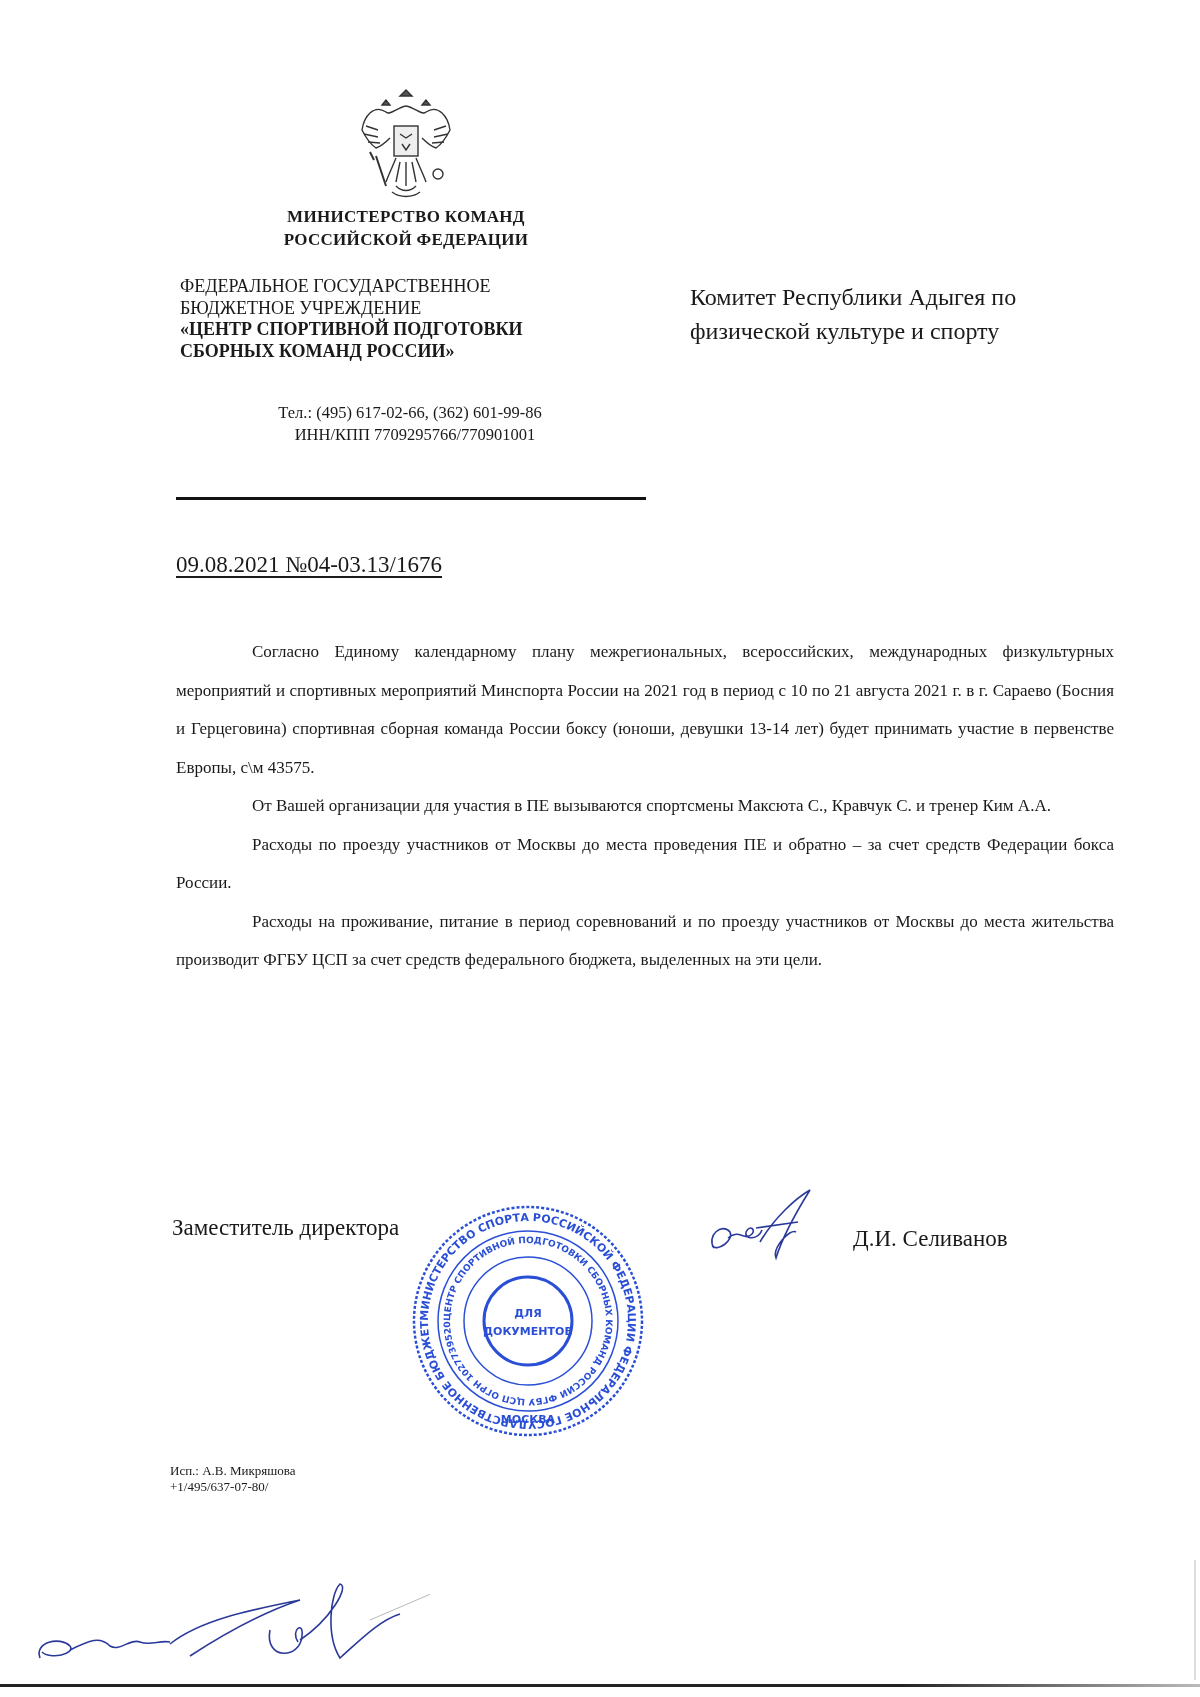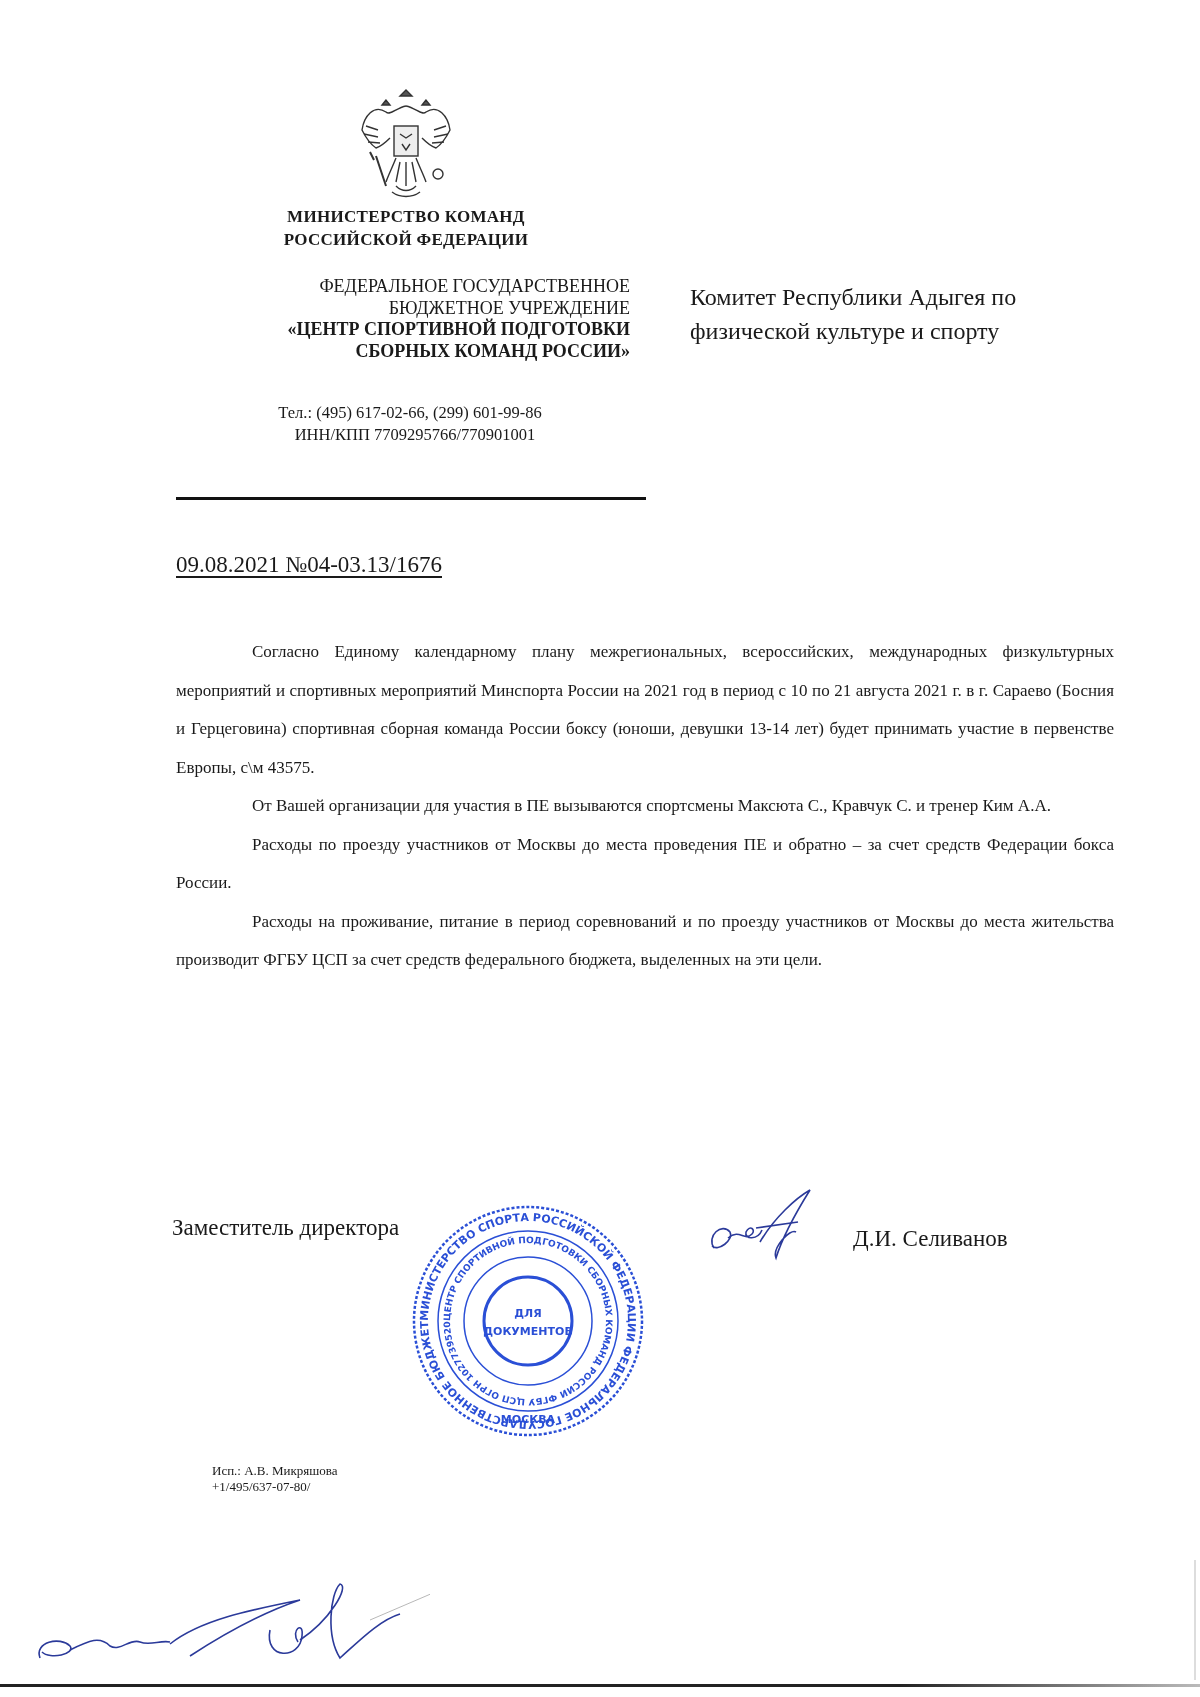--- a/index.html
+++ b/index.html
@@ -2,35 +2,35 @@
 <html><head>
   <meta charset="utf-8">
   <style>
     html, body { margin: 0; padding: 0; background: #ffffff; }
     body { width: 1200px; height: 1697px; position: relative; overflow: hidden;
            font-family: "Liberation Serif", "DejaVu Serif", serif; color: #1a1a1a; }
     .abs { position: absolute; }
     .emblem { left: 356px; top: 86px; width: 100px; height: 118px; }
     .ministry { left: 200px; top: 205px; width: 412px; text-align: center;
                 font-weight: bold; font-size: 17px; line-height: 23px; letter-spacing: 0.3px; }
-    .org { left: 180px; top: 276px; width: 450px; text-align: right; font-size: 18px; line-height: 21.5px; }
+    .org { left: 180px; top: 276px; width: 450px; text-align: left; font-size: 18px; line-height: 21.5px; }
     .org .b { font-weight: bold; }
     .contacts { left: 200px; top: 402px; width: 420px; text-align: center; font-size: 16.5px; line-height: 22px; }
     .contacts div:nth-child(2) { padding-left: 10px; }
     .contacts div:nth-child(3) { padding-left: 34px; }
     .hrule { left: 176px; top: 497px; width: 470px; height: 3px; background: #111; }
     .addressee { left: 690px; top: 280px; width: 420px; font-size: 24px; line-height: 34px; }
     .ref { left: 176px; top: 552px; font-size: 23px; text-decoration: underline; text-underline-offset: 4px; }
     .body { left: 176px; top: 633px; width: 938px; font-size: 17px; line-height: 38.5px; text-align: justify; }
     .body p { margin: 0 0 0 0; text-indent: 76px; }
     .sig-title { left: 172px; top: 1215px; font-size: 23px; }
     .sig-name { left: 853px; top: 1226px; font-size: 23px; }
     .sig-scrawl { left: 700px; top: 1188px; width: 140px; height: 80px; }
     .stamp { left: 408px; top: 1201px; width: 240px; height: 240px; }
-    .executor { left: 170px; top: 1463px; font-size: 13px; line-height: 16px; margin-left: 42px; }
+    .executor { left: 170px; top: 1463px; font-size: 13px; line-height: 16px; }
     .bottom-scrawl { left: 30px; top: 1580px; width: 400px; height: 90px; }
     .bottom-line { left: 0; top: 1684px; width: 1200px; height: 3px;
                    background: linear-gradient(90deg, #222 0%, #222 75%, #bbb 100%); }
     .right-edge { left: 1194px; top: 1560px; width: 2px; height: 120px; background: #ddd; }
   </style>
 </head>
 <body>
 
 <svg class="abs emblem" viewBox="0 0 100 118">
   <g fill="none" stroke="#333" stroke-width="1.4">
@@ -54,21 +54,21 @@
 </div>
 
 <div class="abs org">
   <div>ФЕДЕРАЛЬНОЕ ГОСУДАРСТВЕННОЕ</div>
   <div>БЮДЖЕТНОЕ УЧРЕЖДЕНИЕ</div>
   <div class="b">«ЦЕНТР СПОРТИВНОЙ ПОДГОТОВКИ</div>
   <div class="b">СБОРНЫХ КОМАНД РОССИИ»</div>
 </div>
 
 <div class="abs contacts">
-  <div>Тел.: (495) 617-02-66, (299) 601-99-86</div>
+  <div>Тел.: (495) 617-02-66, (362) 601-99-86</div>
   <div>ИНН/КПП 7709295766/770901001</div>
 </div>
 
 <div class="abs hrule"></div>
 
 <div class="abs addressee">
   <div>Комитет Республики Адыгея по</div>
   <div>физической культуре и спорту</div>
 </div>
 

